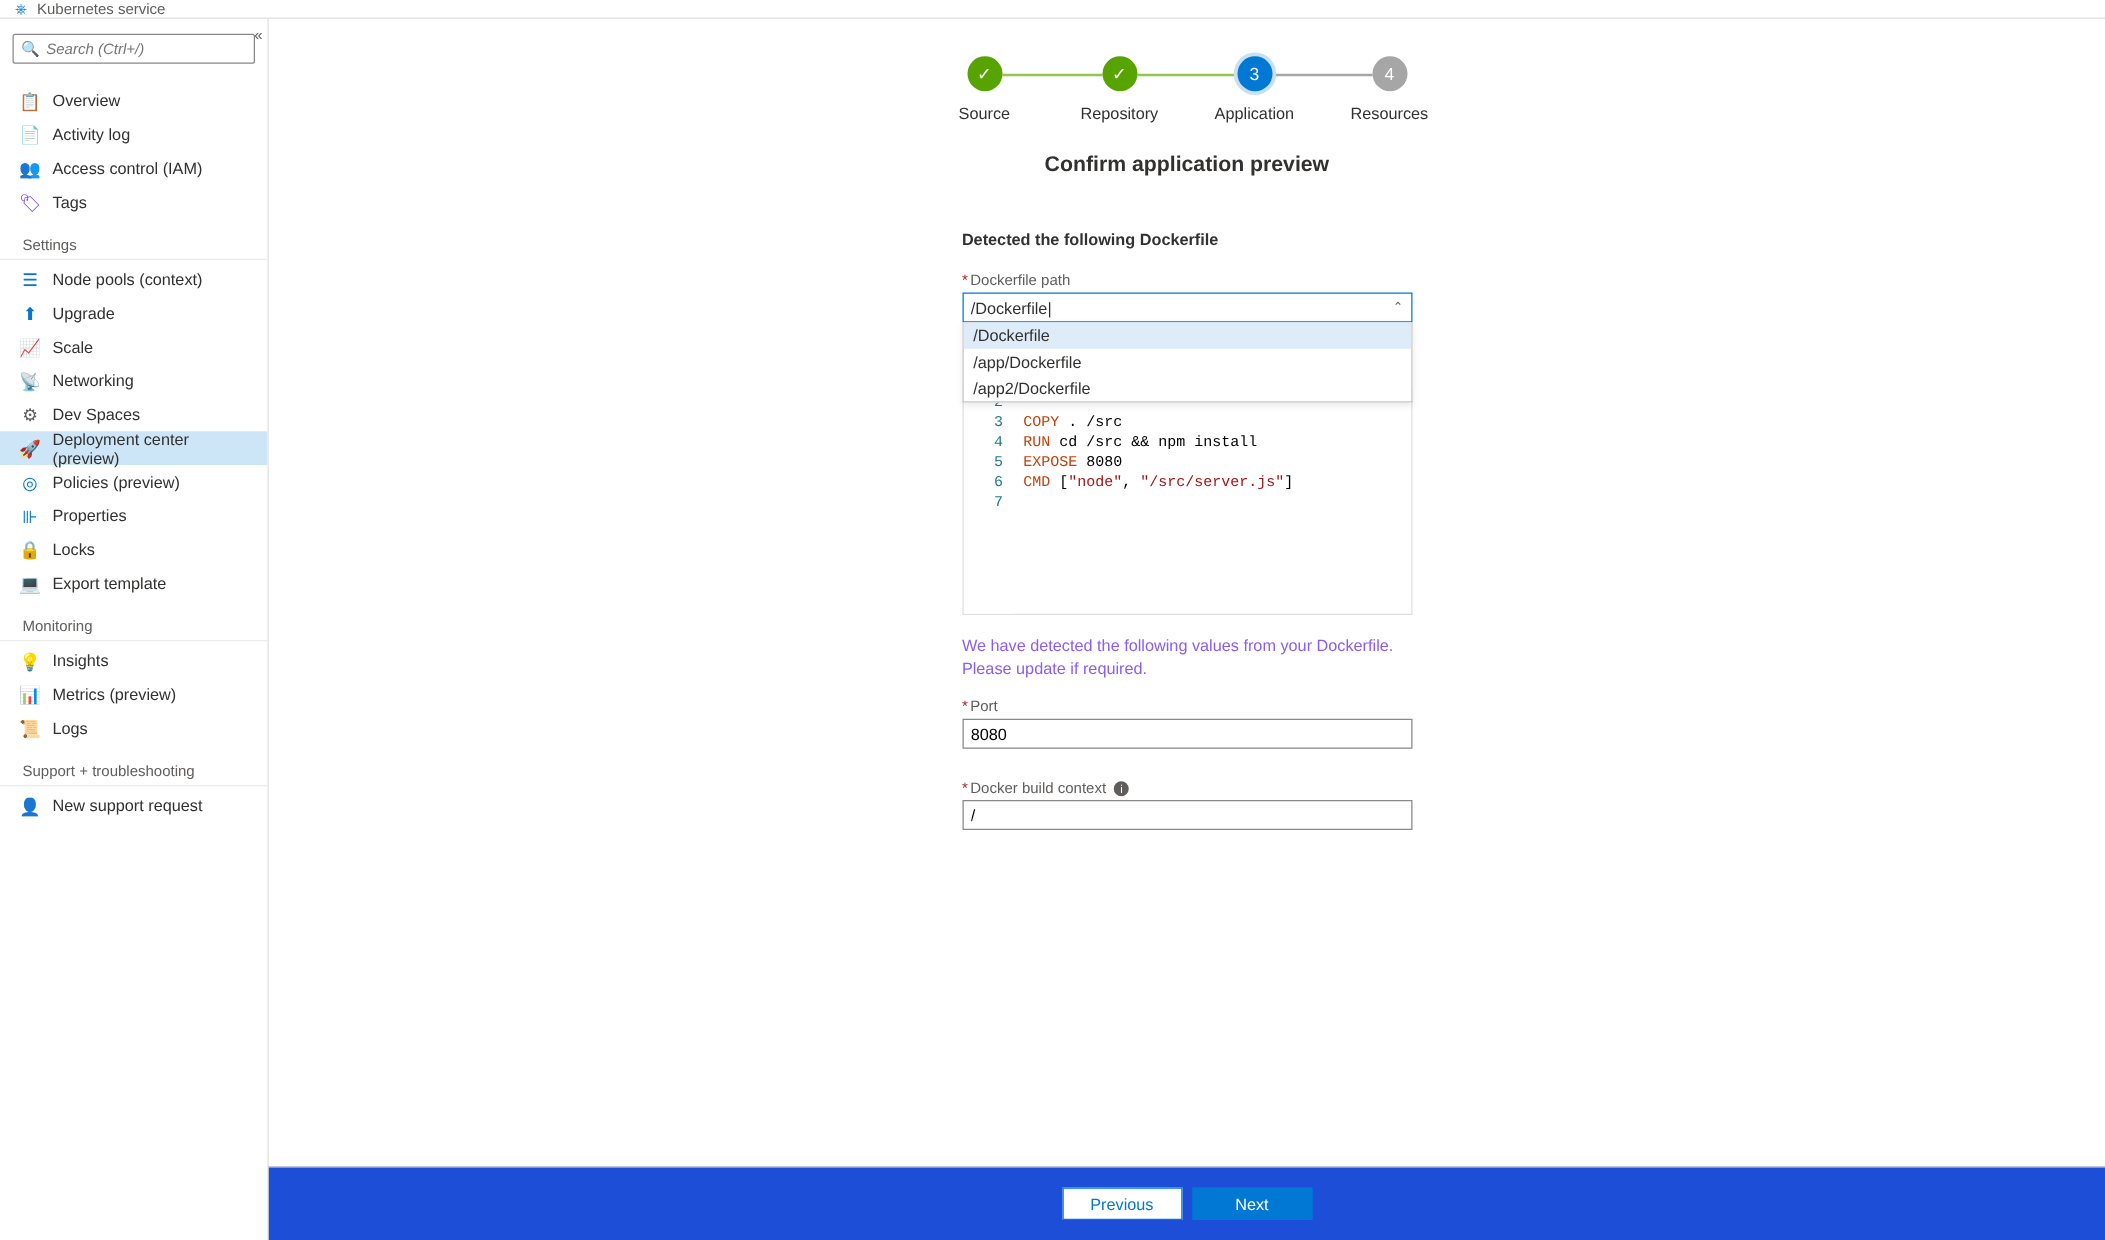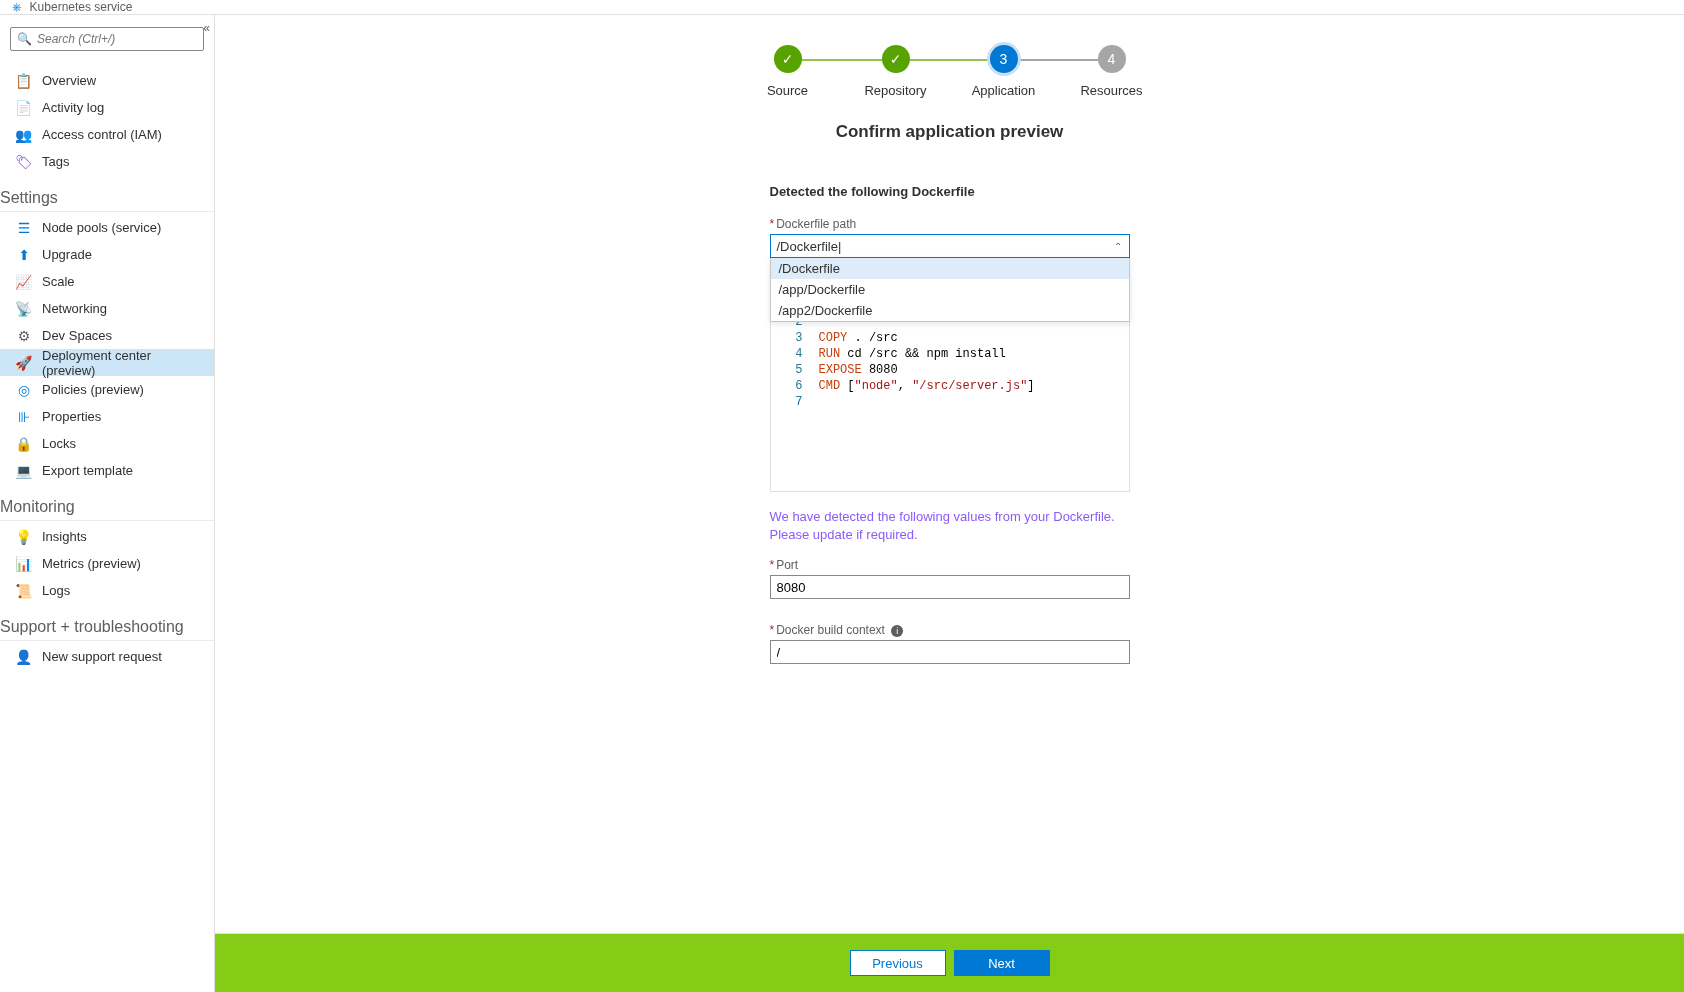--- a/index.html
+++ b/index.html
@@ -48,23 +48,23 @@
       border: none;
       outline: none;
       font-style: italic;
       font-size: 12px;
       flex: 1;
       color: #605e5c;
     }
     .search .mag-icon { margin-right: 5px; font-size: 12px; }
 
     .nav-group-title {
-      font-size: 16px;
-      color: #605e5c;
-      padding: 6px 10px 4px 0;
+      font-size: 12px;
+      color: #605e5c;
+      padding: 6px 10px 4px 18px;
       border-bottom: 1px solid #edebe9;
       margin-bottom: 0;
     }
     .nav-item {
       display: flex;
       align-items: center;
       padding: 5px 10px 5px 16px;
       cursor: pointer;
       font-size: 13px;
       color: #323130;
@@ -242,21 +242,21 @@
       outline: none;
     }
     .field-block { margin-bottom: 24px; }
 
     .footer {
       border-top: 1px solid #e1dfdd;
       padding: 16px 20px;
       display: flex;
       justify-content: center;
       gap: 8px;
-      background: #84cc16;
+      background: #1d4ed8;
     }
     .btn {
       min-width: 96px;
       height: 26px;
       font-size: 13px;
       border: 1px solid #0078d4;
       background: #fff;
       color: #0078d4;
       cursor: pointer;
     }
@@ -305,21 +305,21 @@
         <div class="nav-item">
           <span class="nicon" style="color: rgb(119, 58, 220);">🏷</span>
           <span>Tags</span>
         </div>
       </div>
 
     <div class="nav-group-title">Settings</div>
     <div class="nav-section" id="nav-settings">
         <div class="nav-item">
           <span class="nicon" style="color: rgb(0, 120, 212);">☰</span>
-          <span>Node pools (service)</span>
+          <span>Node pools (context)</span>
         </div>
         <div class="nav-item">
           <span class="nicon" style="color: rgb(0, 120, 212);">⬆</span>
           <span>Upgrade</span>
         </div>
         <div class="nav-item">
           <span class="nicon" style="color: rgb(210, 146, 0);">📈</span>
           <span>Scale</span>
         </div>
         <div class="nav-item">

